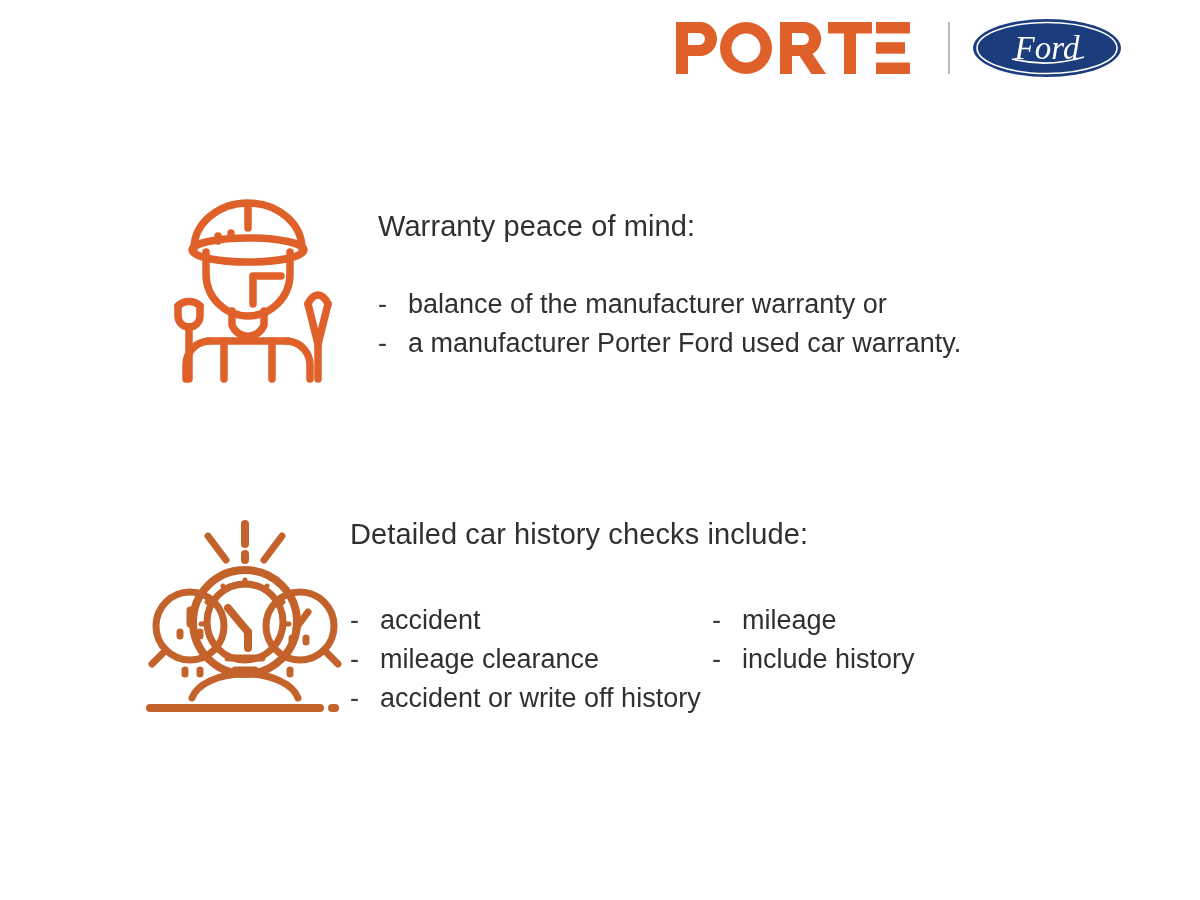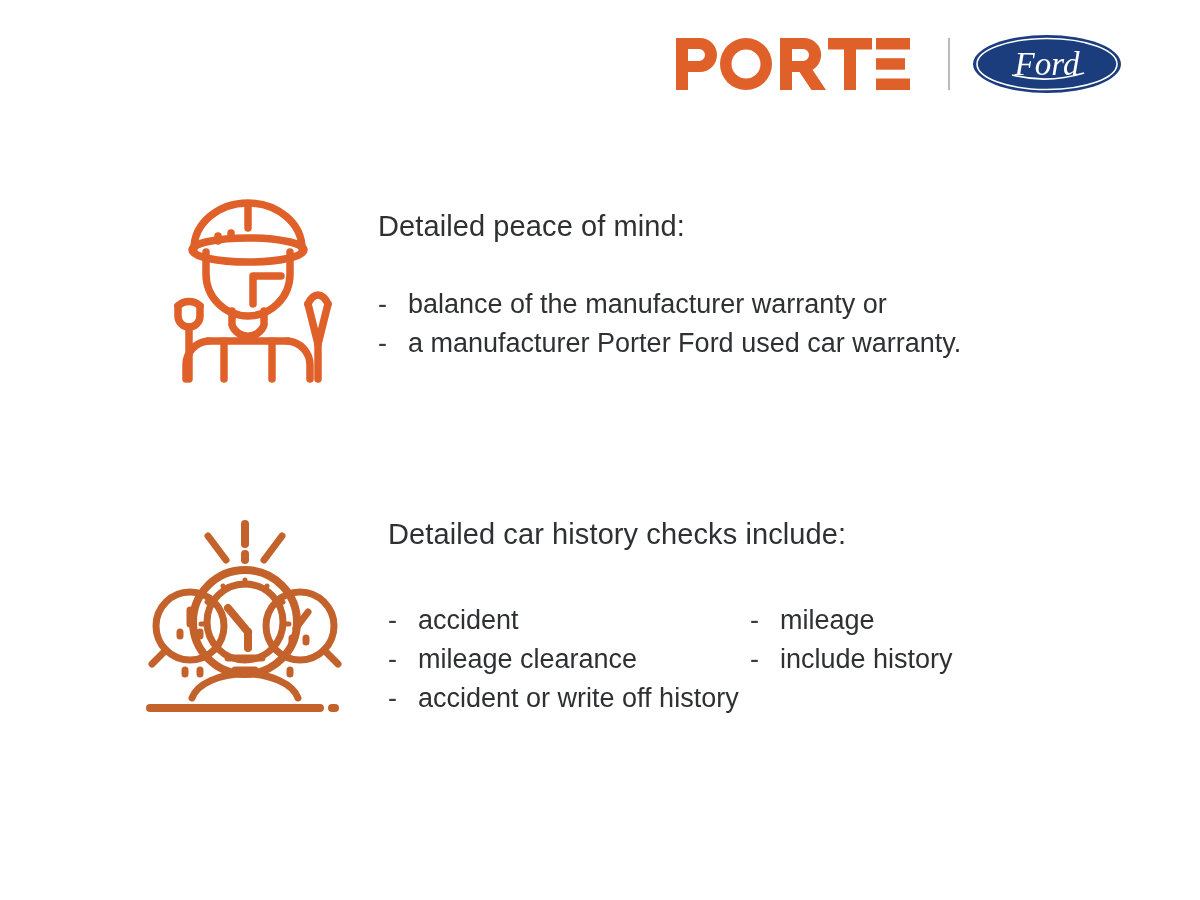--- a/index.html
+++ b/index.html
@@ -13,21 +13,21 @@
     font-family: "Liberation Sans", sans-serif;
     overflow: hidden;
     position: relative;
     -webkit-font-smoothing: antialiased;
   }
 
   
   .brand-bar {
     position: absolute;
     left: 0;
-    top: 26px;
+    top: 10px;
     width: 1200px;
     height: 76px;
     display: flex;
     align-items: center;
     justify-content: flex-end;
     padding-right: 78px;
     box-sizing: border-box;
   }
   .porter-wordmark {
     display: flex;
@@ -62,21 +62,21 @@
     justify-content: center;
   }
   .icon-warranty { width: 200px; height: 200px; }
   .icon-history  { width: 210px; height: 200px; }
   .icon-slot svg { display: block; }
 
   .text-slot {
     padding-top: 0;
   }
   .text-warranty { margin-left: 30px; padding-top: 26px; }
-  .text-history  { margin-left: 38px; padding-top: 8px; }
+  .text-history  { padding-top: 8px; }
 
   .heading {
     font-size: 29px;
     font-weight: 400;
     color: #2f3032;
     letter-spacing: 0.1px;
     white-space: nowrap;
     line-height: 1;
   }
 
@@ -180,21 +180,21 @@
         <path d="M30 120 a16 16 0 0 1 22 0"></path>
 
         <path d="M160 118 l10 40 M180 118 l-10 40"></path>
         <path d="M170 158 v35"></path>
         <path d="M160 118 a14 30 0 0 1 20 0"></path>
       </g>
     </svg>
   </div>
 
   <div class="text-slot text-warranty">
-    <div class="heading">Detailed peace of mind:</div>
+    <div class="heading">Warranty peace of mind:</div>
     <div class="bullets">
       <div class="bullet-line">
         <span class="dash">-</span>
         <span>balance of the manufacturer warranty or</span>
       </div>
       <div class="bullet-line">
         <span class="dash">-</span>
         <span>a manufacturer Porter Ford used car warranty.</span>
       </div>
     </div>

